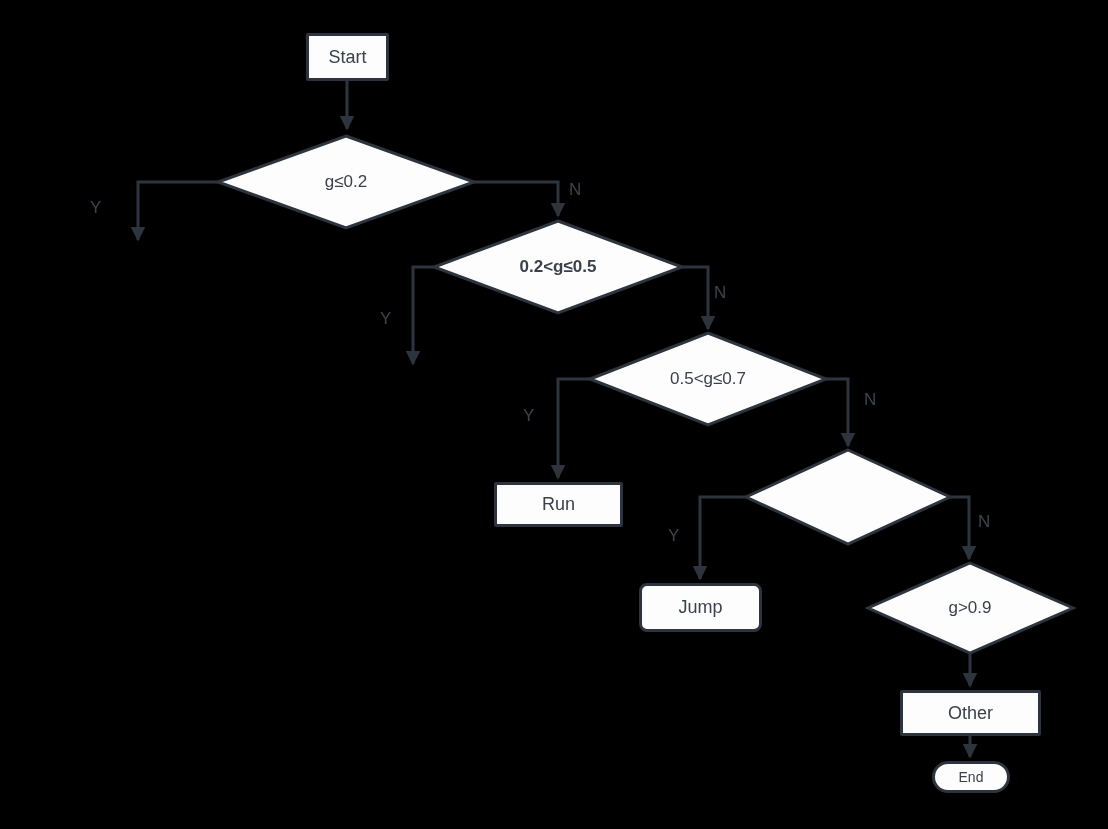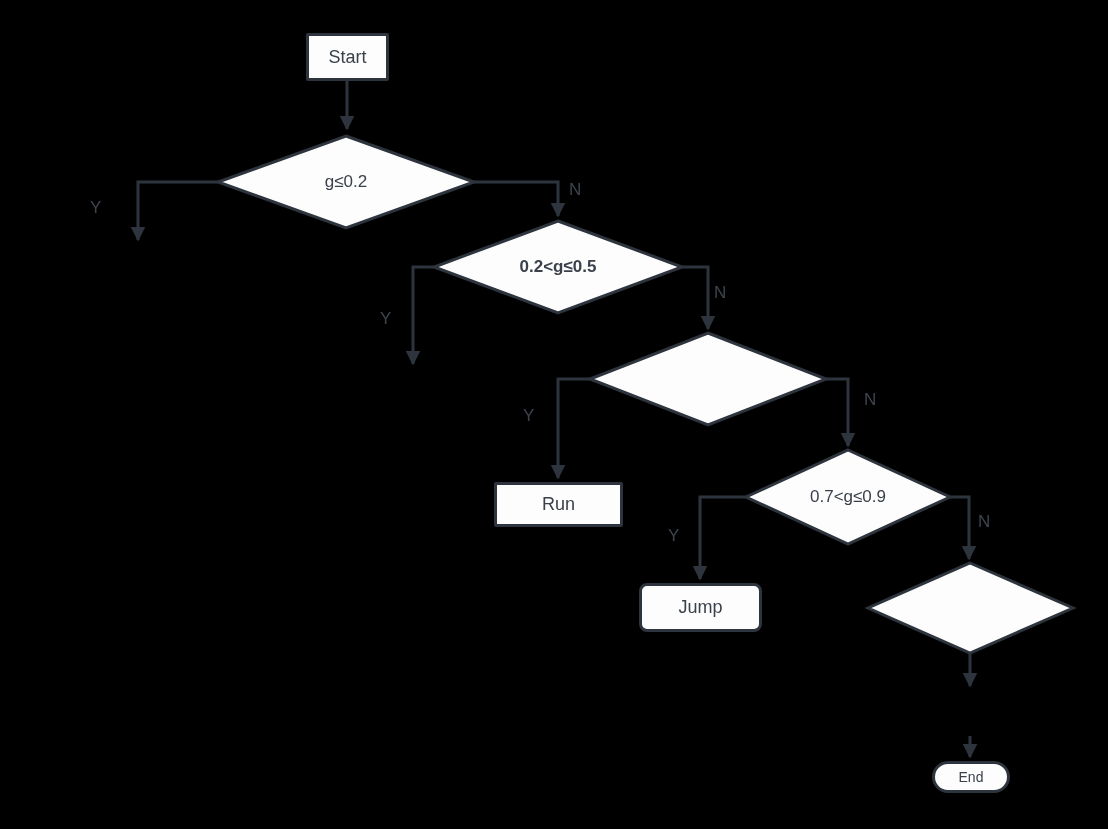--- a/index.html
+++ b/index.html
@@ -83,25 +83,27 @@
     <polygon points="346,136 474,182 346,228 218,182" fill="#fdfdfd" stroke="#2e343d" stroke-width="3"></polygon>
     <polygon points="558,221 682,267 558,313 434,267" fill="#fdfdfd" stroke="#2e343d" stroke-width="3"></polygon>
     <polygon points="708,333 826,379 708,425 590,379" fill="#fdfdfd" stroke="#2e343d" stroke-width="3"></polygon>
     <polygon points="848,450 950,497 848,544 746,497" fill="#fdfdfd" stroke="#2e343d" stroke-width="3"></polygon>
     <polygon points="970,563 1073,608 970,653 868,608" fill="#fdfdfd" stroke="#2e343d" stroke-width="3"></polygon>
   </svg>
 
   <div class="node" style="left:306px; top:33px; width:83px; height:48px;">Start</div>
   <div class="node rounded" style="left:639px; top:583px; width:123px; height:49px;">Jump</div>
   <div class="node" style="left:494px; top:482px; width:129px; height:45px;">Run</div>
+  <div class="node" style="left:900px; top:690px; width:141px; height:46px;">Other</div>
   <div class="node pill" style="left:932px; top:761px; width:78px; height:32px;">End</div>
 
   <div class="cond" style="left:346px; top:182px;text-align:right;">g≤0.2</div>
   <div class="cond" style="left:558px; top:267px;font-weight:bold;">0.2&lt;g≤0.5</div>
-  <div class="cond" style="left:848px; top:497px;">0.7&lt;g≤0.9</div>
+  <div class="cond" style="left:708px; top:379px;">0.5&lt;g≤0.7</div>
+  <div class="cond" style="left:970px; top:608px;">g&gt;0.9</div>
 
   <div class="branch" style="left:90px; top:199px;">Y</div>
   <div class="branch" style="left:569px; top:181px;">N</div>
   <div class="branch" style="left:380px; top:310px;">Y</div>
   <div class="branch" style="left:714px; top:284px;">N</div>
   <div class="branch" style="left:523px; top:407px;">Y</div>
   <div class="branch" style="left:864px; top:391px;">N</div>
   <div class="branch" style="left:668px; top:527px;">Y</div>
   <div class="branch" style="left:978px; top:513px;">N</div>
 

